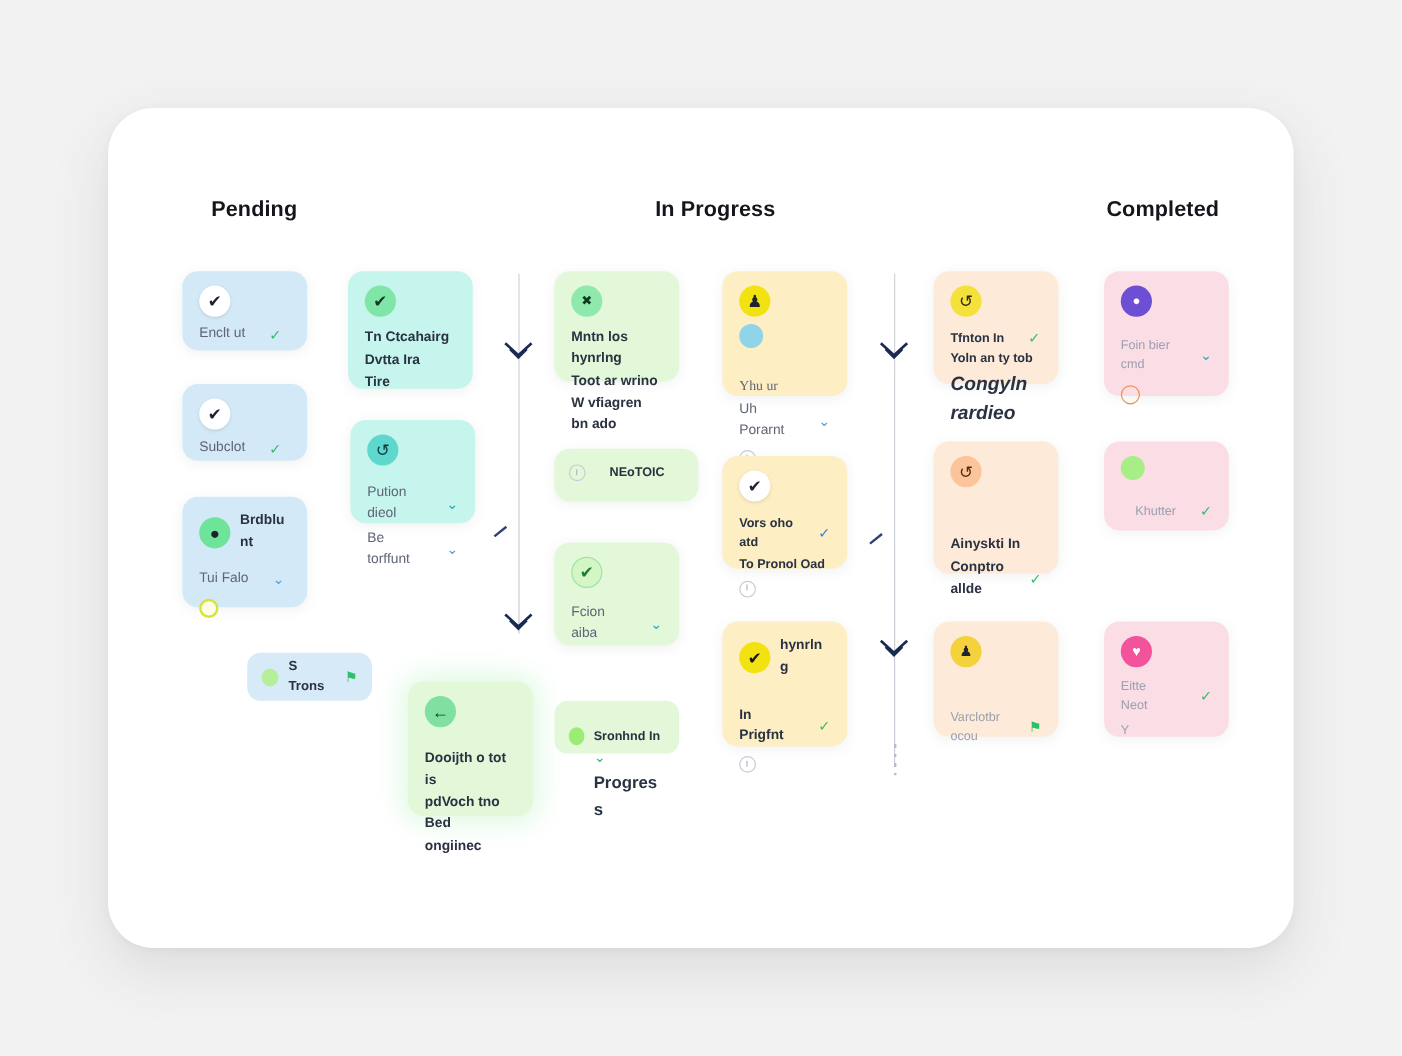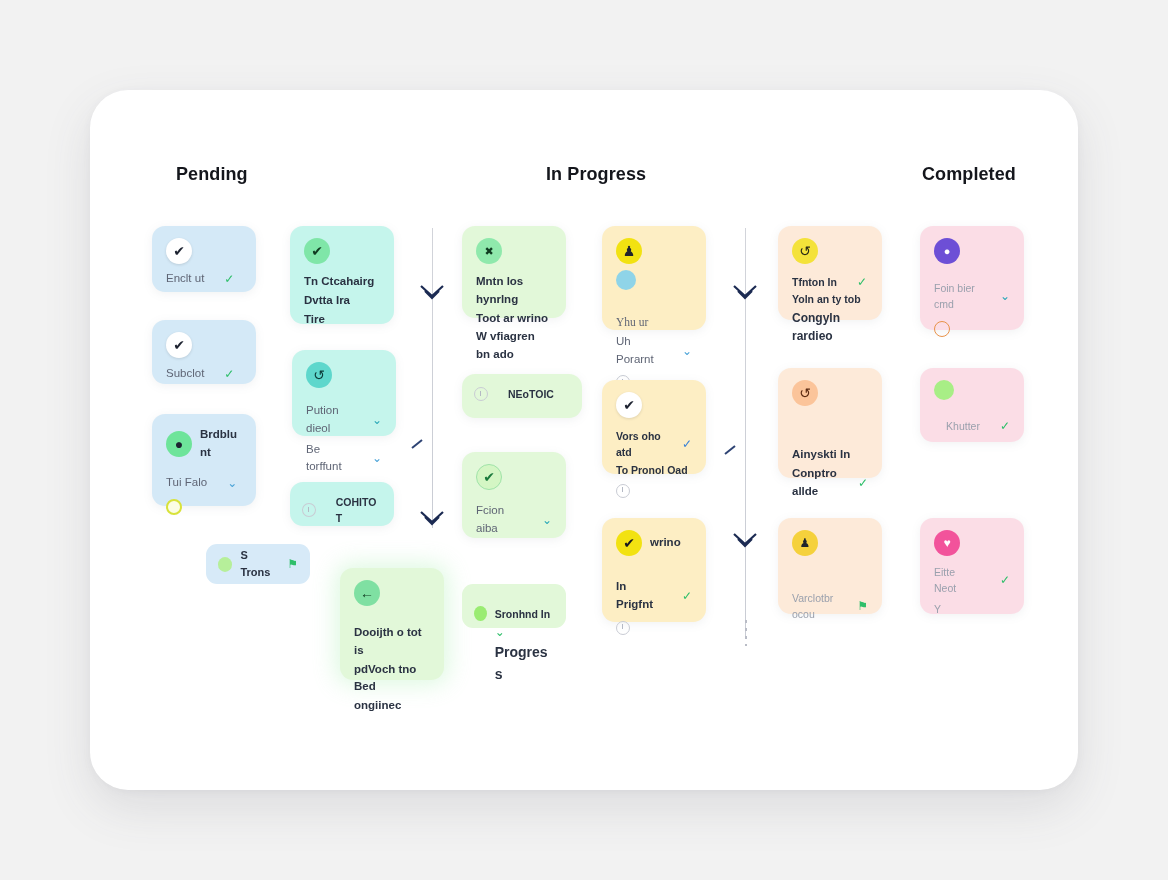--- a/index.html
+++ b/index.html
@@ -186,26 +186,20 @@
     <div class="row" style="margin-top:14px;">
       <span class="card-text light inline">Pution dieol</span>
       <span class="tick-mark teal">⌄</span>
     </div>
     <div class="row" style="margin-top:3px;">
       <span class="card-text light inline">Be torffunt</span>
       <span class="chev-mark">⌄</span>
     </div>
   </div>
 
-  <div class="card soft" style="left:200px; top:392px; width:104px; height:44px; background:#c5f5ec; padding:12px 12px;">
-    <div class="row">
-      <span class="dot-sm"></span>
-      <span class="card-text inline" style="font-size:10.5px;">COHITOT</span>
-    </div>
-  </div>
 
   <div class="pill" style="left:116px; top:454px; width:104px; height:34px; background:#d7eaf8;">
     <span class="circle-plain" style="width:15px;height:15px;background:#b6ef9a;"></span>
     <span class="card-text inline" style="font-size:11px;">S Trons</span>
     <span class="tick-mark">⚑</span>
   </div>
 
   <div class="card glow" style="left:250px; top:478px; width:104px; height:112px; background:#e2f8d9;">
     <div class="badge" style="background:#7fe0a2;color:#0f3a20;">←</div>
     <div class="card-text" style="margin-top:18px;">Dooijth o tot is</div>
@@ -261,37 +255,37 @@
       <span class="card-text inline" style="font-size:10.5px;">Vors oho atd</span>
       <span class="tick-mark blue">✓</span>
     </div>
     <div class="card-text" style="margin-top:1px;font-size:10.5px;">To Pronol Oad</div>
     <span class="dot-sm" style="margin-top:6px;"></span>
   </div>
 
   <div class="card soft" style="left:512px; top:428px; width:104px; height:104px; background:#fdeec4;">
     <div class="row">
       <div class="badge" style="background:#f2e211;color:#16181e;">✔</div>
-      <span class="card-text inline" style="margin-left:-12px;">wrino</span>
+      <span class="card-text inline" style="margin-left:-12px;">hynrlng</span>
     </div>
     <div class="row" style="margin-top:22px;">
       <span class="card-text inline">In Prigfnt</span>
       <span class="tick-mark">✓</span>
     </div>
     <span class="dot-sm" style="margin-top:7px;"></span>
   </div>
 
   <div class="card soft" style="left:688px; top:136px; width:104px; height:94px; background:#fdead9;">
     <div class="badge" style="background:#f4e23a;color:#2a2a16;">↺</div>
     <div class="row" style="margin-top:10px;">
       <span class="card-text inline" style="font-size:10.5px;">Tfnton In</span>
       <span class="tick-mark">✓</span>
     </div>
     <div class="card-text" style="margin-top:1px;font-size:10.5px;">Yoln an ty tob</div>
-    <div class="card-text" style="margin-top:1px;font-size:12px;">Congyln rardieo</div>
+    <div class="card-text" style="margin-top:1px;font-size:16px;font-style:italic;">Congyln rardieo</div>
   </div>
 
   <div class="card soft" style="left:688px; top:278px; width:104px; height:110px; background:#fdead9;">
     <div class="badge" style="background:#fbc49a;color:#5a2a12;">↺</div>
     <div class="card-text" style="margin-top:40px;">Ainyskti In</div>
     <div class="row" style="margin-top:1px;">
       <span class="card-text inline">Conptroallde</span>
       <span class="tick-mark">✓</span>
     </div>
   </div>

